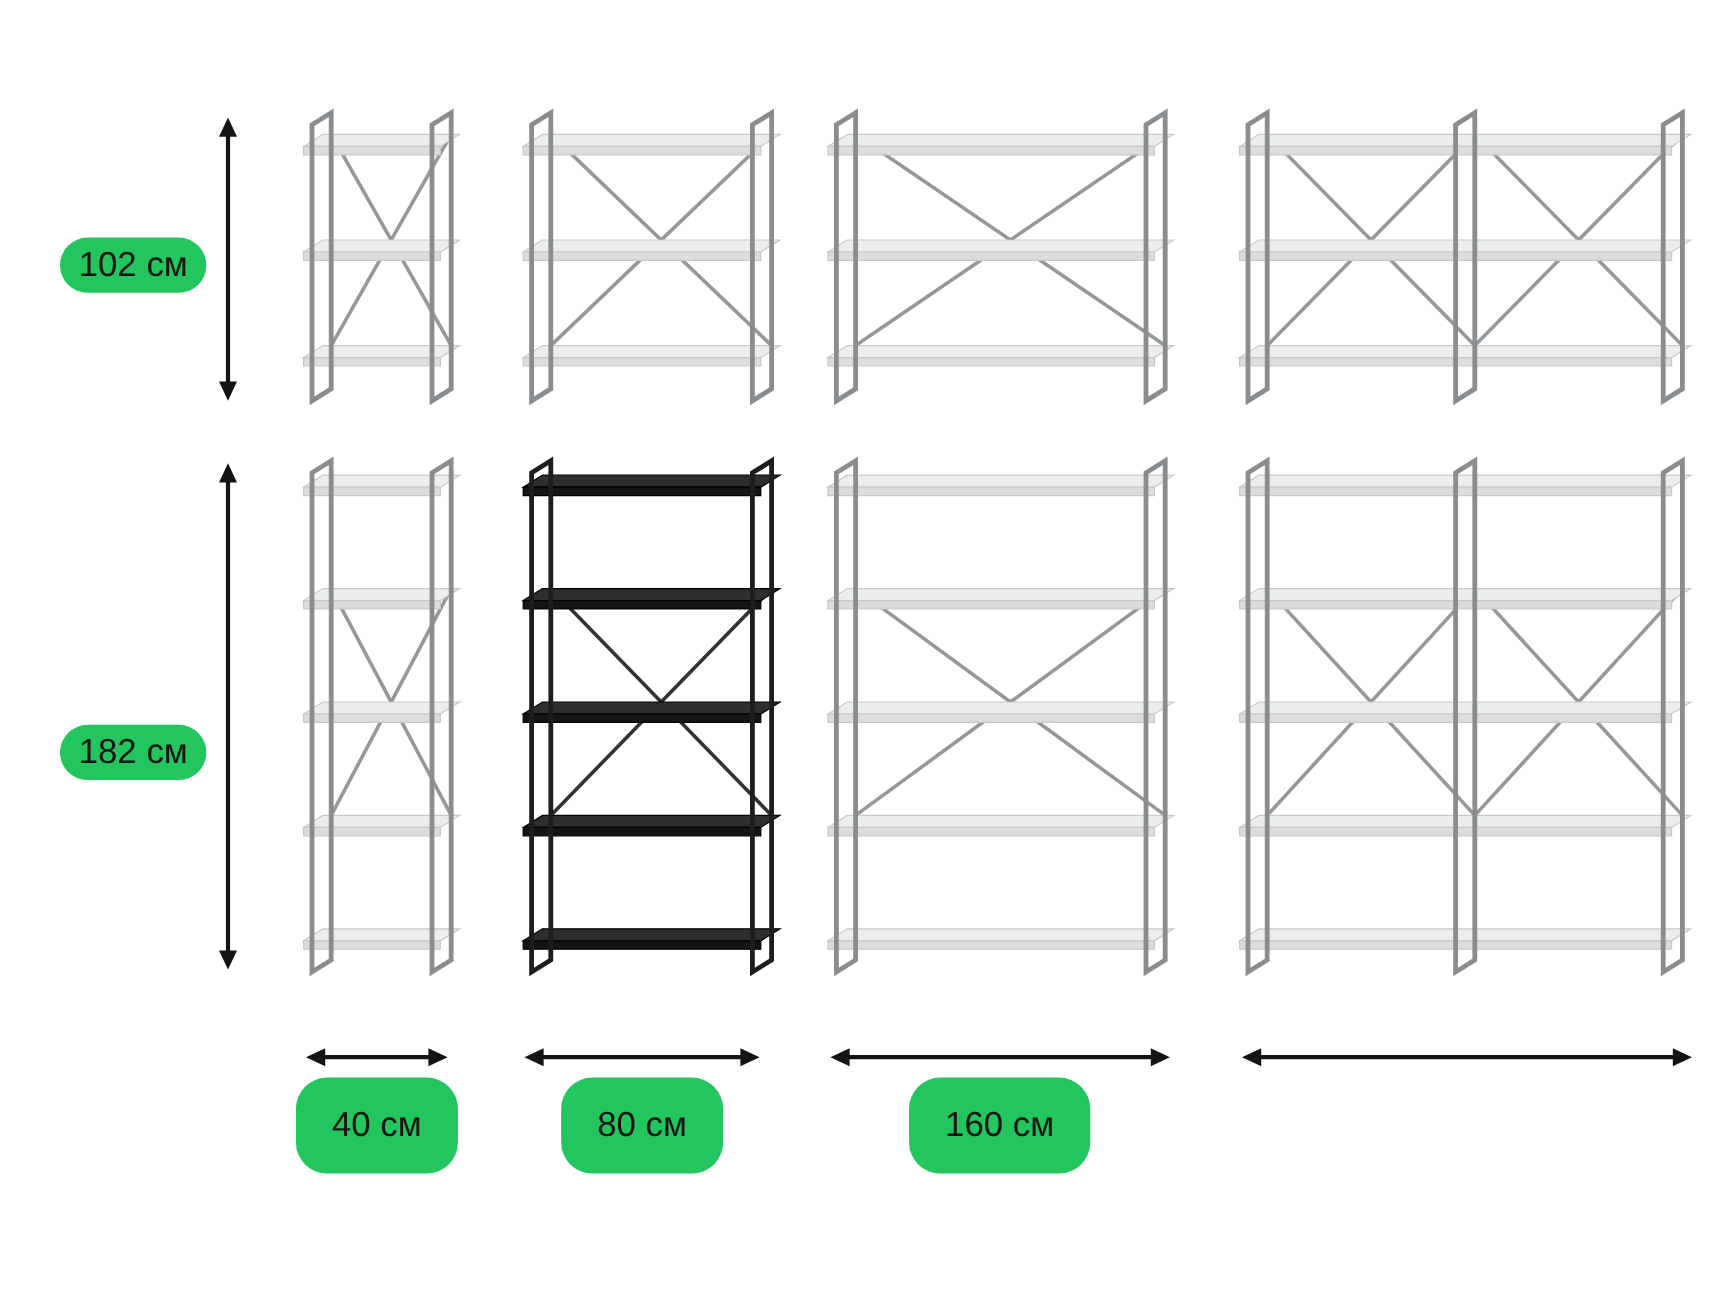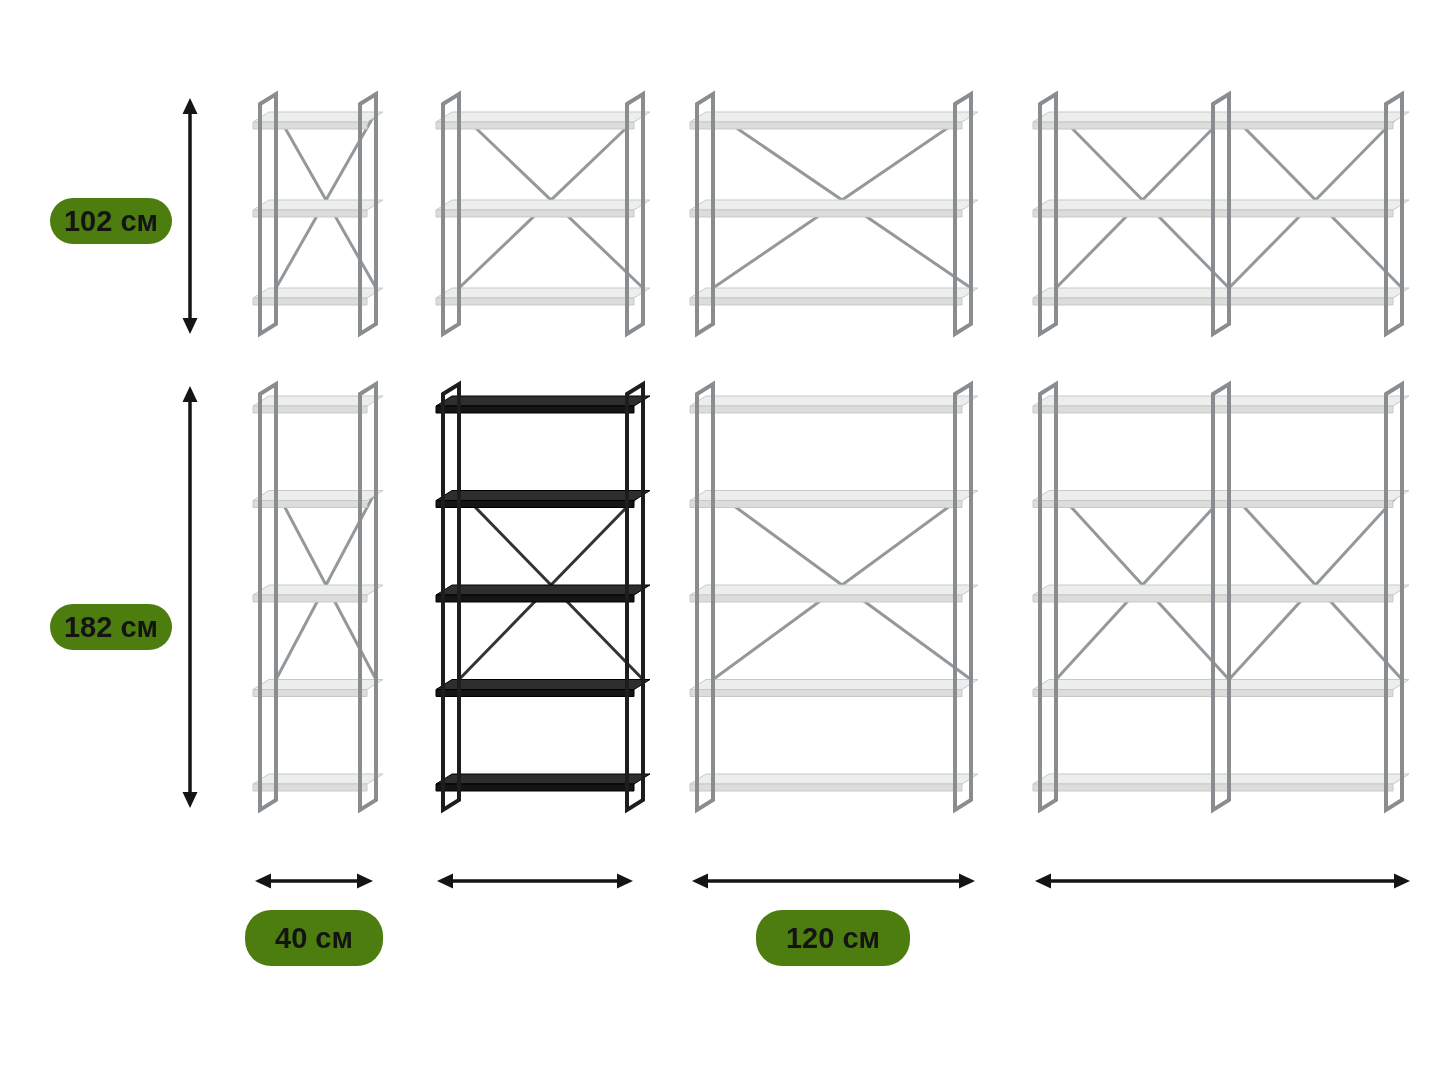--- a/index.html
+++ b/index.html
@@ -15,39 +15,38 @@
     overflow: hidden;
     font-family: "Liberation Sans", "DejaVu Sans", sans-serif;
   }
   #scene {
     position: absolute;
     left: 0;
     top: 0;
   }
   .pill {
     position: absolute;
-    background: #4d7c0f;
+    background: #22c55e;
     border-radius: 26px;
     color: #141414;
-    font-weight: bold;
+    font-weight: normal;
     font-size: 29px;
     display: flex;
     align-items: center;
     justify-content: center;
     white-space: nowrap;
   }
   .height-pill {
     width: 122px;
     height: 46px;
   }
   .width-pill {
     height: 48px;
-    padding: 4px 30px;
+    padding: 16px 30px;
     transform: translateX(-50%);
-    margin-top: 12px;
   }
 </style>
 </head>
 <body>
 
 <div class="canvas">
   <svg id="scene" width="1440" height="1080" viewBox="0 0 1440 1080">
       <g>
         <line x1="276" y1="112" x2="376" y2="288" stroke="#898d90" stroke-width="3" stroke-opacity="0.9"></line>
         <line x1="376" y1="112" x2="276" y2="288" stroke="#898d90" stroke-width="3" stroke-opacity="0.9"></line>
@@ -195,14 +194,15 @@
         <line x1="1039" y1="881" x2="1406" y2="881" stroke="#141414" stroke-width="3.5" stroke-opacity="1"></line>
         <polygon points="1035,881 1051,888.5 1051,873.5" fill="#141414" stroke="none" stroke-width="1"></polygon>
         <polygon points="1410,881 1394,873.5 1394,888.5" fill="#141414" stroke="none" stroke-width="1"></polygon>
       </g>
     </svg>
 
   <div class="pill height-pill" style="left:50px; top:198px;">102 см</div>
   <div class="pill height-pill" style="left:50px; top:604px;">182 см</div>
 
   <div class="pill width-pill" style="left:314px; top:898px;">40 см</div>
-  <div class="pill width-pill" style="left:833px; top:898px;">120 см</div>
+  <div class="pill width-pill" style="left:535px; top:898px;">80 см</div>
+  <div class="pill width-pill" style="left:833px; top:898px;">160 см</div>
 </div>
 
 </body></html>

